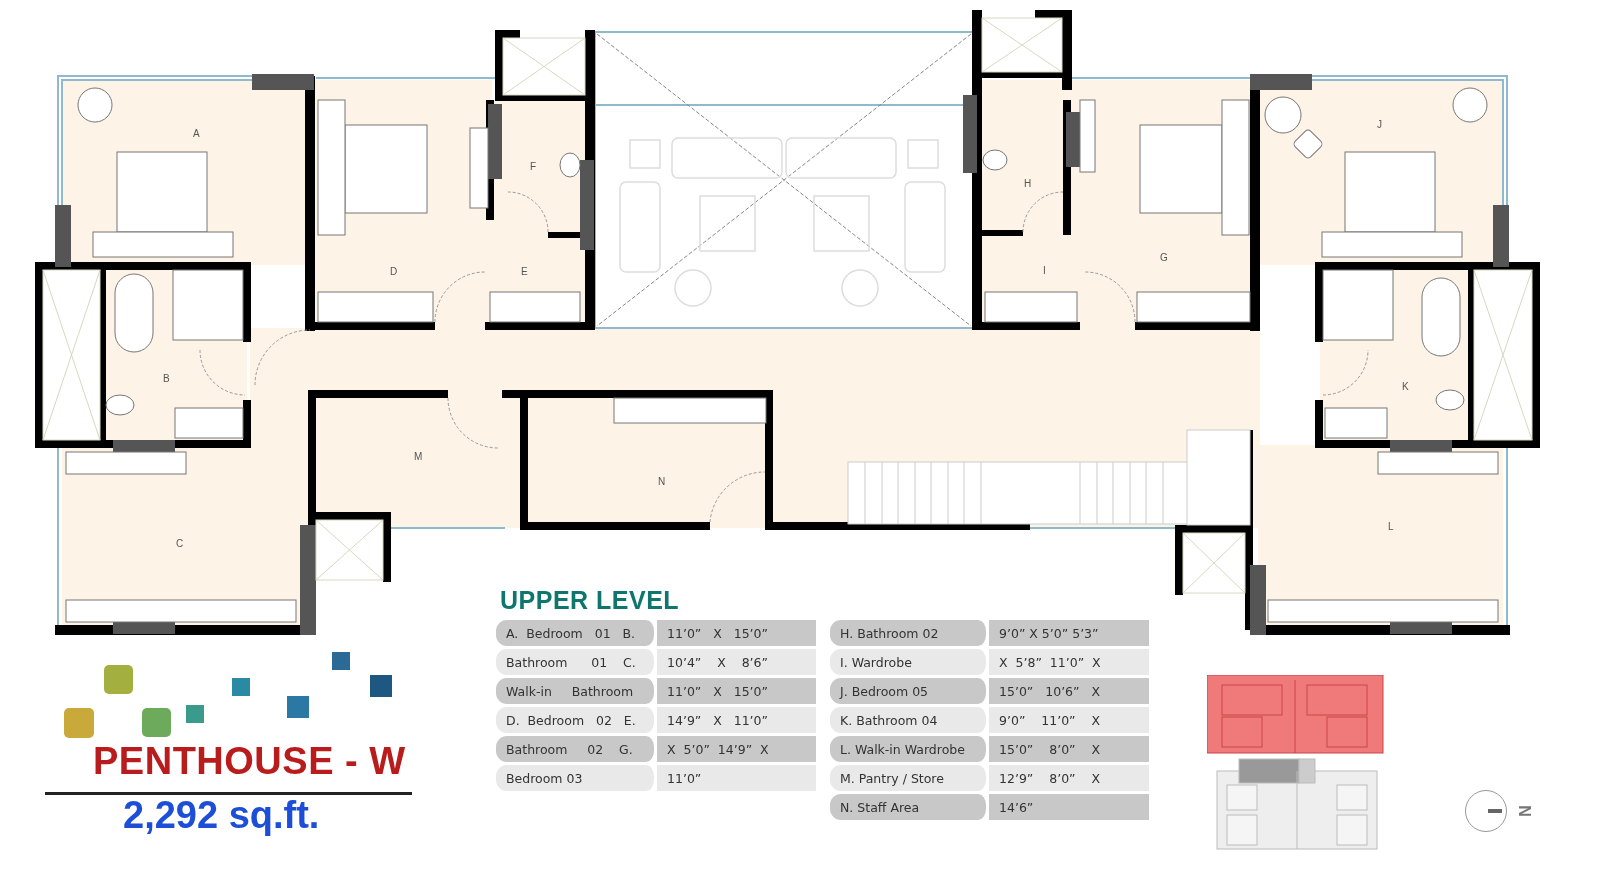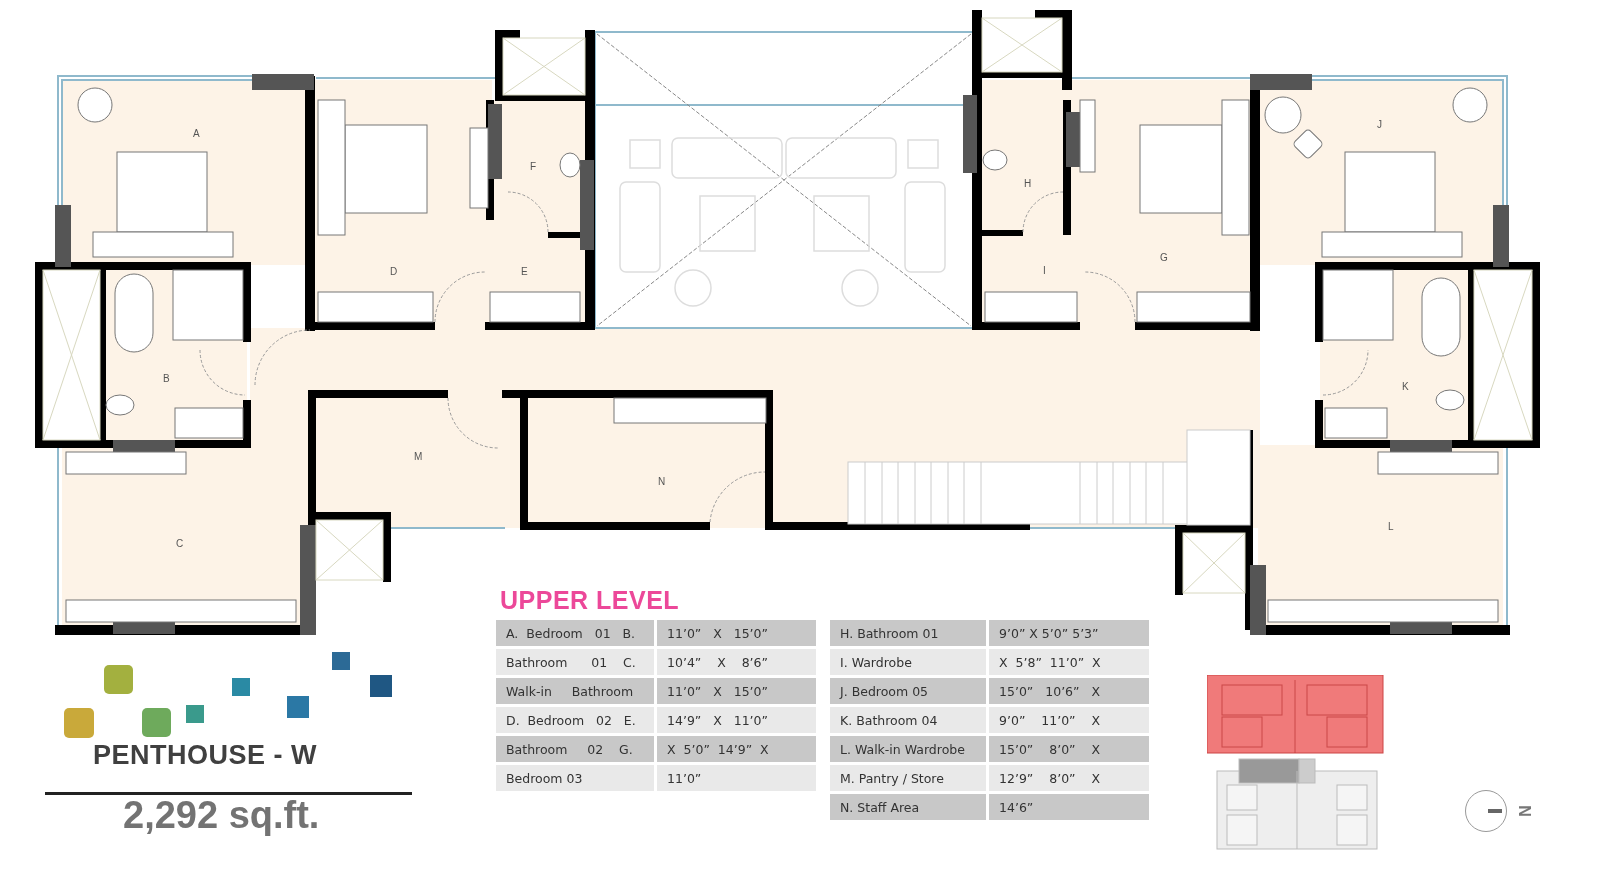--- a/index.html
+++ b/index.html
@@ -1,27 +1,27 @@
 <!DOCTYPE html>
 <html><head>
 <meta charset="utf-8">
 <style>
   html,body{margin:0;padding:0;background:#fff;}
   body{width:1600px;height:889px;position:relative;overflow:hidden;font-family:"Liberation Sans",sans-serif;}
   svg.plan{position:absolute;left:0;top:0;}
   .room-label{font-family:"Liberation Sans",sans-serif;font-size:10px;fill:#555;}
-  .title{position:absolute;left:500px;top:586px;font-size:25px;font-weight:bold;color:#ec4899;letter-spacing:0.5px;}
+  .title{position:absolute;left:500px;top:586px;font-size:25px;font-weight:bold;color:#0f766e;letter-spacing:0.5px;}
   table.rooms{position:absolute;border-collapse:separate;border-spacing:0 3px;font-family:"DejaVu Sans",sans-serif;font-size:12.5px;color:#333;}
   table.rooms td{height:26px;padding:0 10px;white-space:pre;}
   table.rooms tr:nth-child(odd) td{background:#c8c8c8;}
   table.rooms tr:nth-child(even) td{background:#e9e9e9;}
-  table.rooms td.c1{border-right:3px solid #fff;}
-  .brand-name{position:absolute;left:93px;top:740px;font-size:27px;font-weight:bold;color:#404040;letter-spacing:0.5px;}
+  table.rooms td.c1{border-right:3px solid #fff;border-radius:11px;}
+  .brand-name{position:absolute;left:93px;top:740px;font-size:38px;font-weight:bold;color:#b91c1c;letter-spacing:0.5px;}
   .brand-rule{position:absolute;left:45px;top:792px;width:367px;height:3px;background:#222;}
-  .brand-area{position:absolute;left:123px;top:794px;font-size:38px;font-weight:bold;color:#737373;}
+  .brand-area{position:absolute;left:123px;top:794px;font-size:38px;font-weight:bold;color:#1d4ed8;}
   .sq{position:absolute;}
   .key-plan{position:absolute;left:1207px;top:675px;width:178px;height:180px;}
   .compass{position:absolute;left:1465px;top:790px;width:40px;height:40px;border:1.5px solid #999;border-radius:50%;}
   .compass .needle{position:absolute;left:22px;top:18px;width:14px;height:4px;background:#666;}
   .compass-n{position:absolute;left:1518px;top:802px;font-size:16px;color:#777;font-weight:bold;transform:rotate(90deg);}
 </style>
 </head>
 <body>
 
 <svg class="plan" width="1600" height="889" viewBox="0 0 1600 889">
@@ -274,21 +274,21 @@
     <tr>
         <td class="c1">Bedroom 03</td>
         <td>11’0”</td>
       </tr>
   </tbody>
 </table>
 
 <table class="rooms" style="left:830px;top:617px;">
   <tbody>
     <tr>
-        <td class="c1" style="width:136px">H. Bathroom 01</td>
+        <td class="c1" style="width:136px">H. Bathroom 02</td>
         <td style="width:140px">9’0” X 5’0” 5’3”</td>
       </tr>
     <tr>
         <td class="c1">I. Wardrobe</td>
         <td>X  5’8”  11’0”  X</td>
       </tr>
     <tr>
         <td class="c1">J. Bedroom 05</td>
         <td>15’0”   10’6”   X</td>
       </tr>

